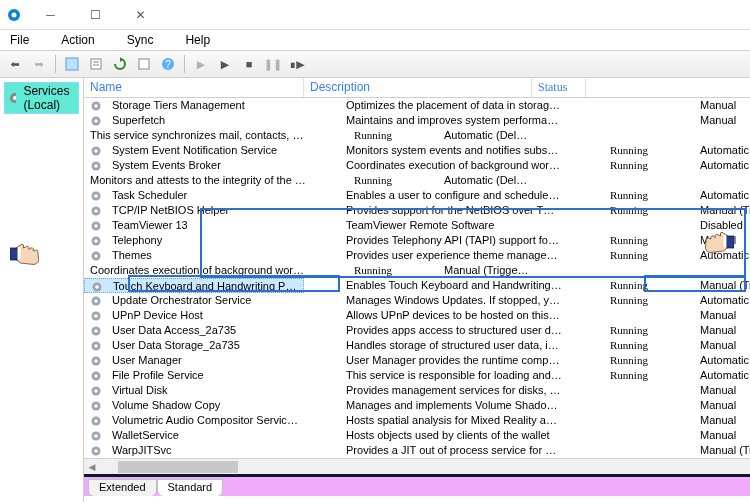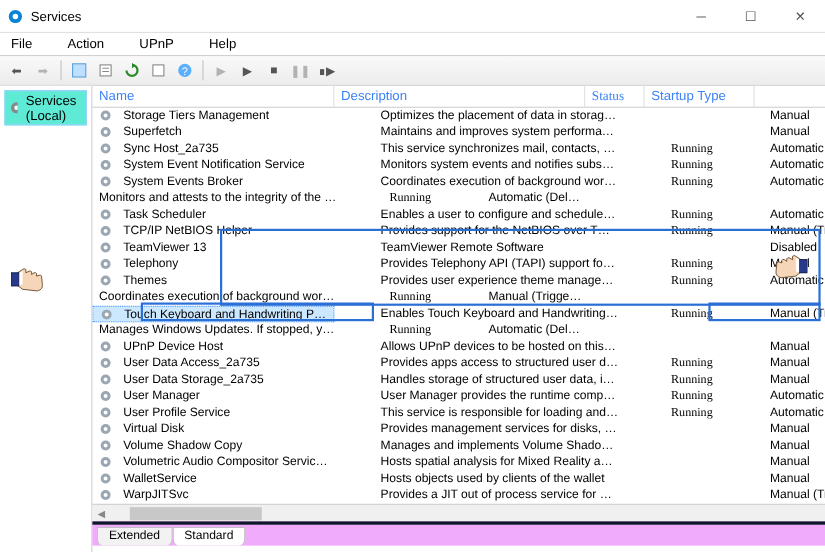--- a/index.html
+++ b/index.html
@@ -42,32 +42,31 @@
   .gear { fill: #888; }
 </style>
 </head>
 <body>
 
 <div class="titlebar">
   <svg class="icon" viewBox="0 0 16 16">
       <circle cx="8" cy="8" r="6" fill="#0a84d6"></circle>
       <circle cx="8" cy="8" r="2.5" fill="#fff"></circle>
     </svg>
-  <span class="title">Services</span>
   <div class="win-controls">
     <div>─</div>
     <div>☐</div>
     <div>✕</div>
   </div>
 </div>
 
 <div class="menubar">
   <span>File</span>
   <span>Action</span>
-  <span>UPnP</span>
+  <span>Sync</span>
   <span>Help</span>
 </div>
 
 <div class="toolbar">
   <div class="btn">⬅</div>
   <div class="btn" style="opacity:.4">➡</div>
   <div class="sep"></div>
   <div class="btn">
       <svg width="14" height="14">
         <rect x="1" y="1" width="12" height="12" fill="#bde0ff" stroke="#5aa0d8"></rect>
@@ -114,21 +113,20 @@
         </svg>
       <span>Services (Local)</span>
     </div>
   </div>
 
   <div class="list-area">
     <div class="list-header">
       <span class="col-name">Name</span>
       <span class="col-desc">Description</span>
       <span class="col-status">Status</span>
-      <span class="col-type">Startup Type</span>
     </div>
     <div class="rows" id="rows">
         <div class="row">
           <span class="col-name"><svg class="svc-icon" viewBox="0 0 12 12">
               <circle cx="6" cy="6" r="4.5" fill="#9aa6b2"></circle>
               <circle cx="6" cy="6" r="1.8" fill="#fff"></circle>
             </svg><span>Storage Tiers Management</span></span>
           <span class="col-desc">Optimizes the placement of data in storage tiers o…</span>
           <span class="col-status"></span>
           <span class="col-type">Manual</span>
@@ -136,24 +134,20 @@
         <div class="row">
           <span class="col-name"><svg class="svc-icon" viewBox="0 0 12 12">
               <circle cx="6" cy="6" r="4.5" fill="#9aa6b2"></circle>
               <circle cx="6" cy="6" r="1.8" fill="#fff"></circle>
             </svg><span>Superfetch</span></span>
           <span class="col-desc">Maintains and improves system performance over …</span>
           <span class="col-status"></span>
           <span class="col-type">Manual</span>
         </div>
         <div class="row">
-          <span class="col-name"><svg class="svc-icon" viewBox="0 0 12 12">
-              <circle cx="6" cy="6" r="4.5" fill="#9aa6b2"></circle>
-              <circle cx="6" cy="6" r="1.8" fill="#fff"></circle>
-            </svg><span>Sync Host_2a735</span></span>
           <span class="col-desc">This service synchronizes mail, contacts, calendar a…</span>
           <span class="col-status">Running</span>
           <span class="col-type">Automatic (Delayed Start)</span>
         </div>
         <div class="row">
           <span class="col-name"><svg class="svc-icon" viewBox="0 0 12 12">
               <circle cx="6" cy="6" r="4.5" fill="#9aa6b2"></circle>
               <circle cx="6" cy="6" r="1.8" fill="#fff"></circle>
             </svg><span>System Event Notification Service</span></span>
           <span class="col-desc">Monitors system events and notifies subscribers to…</span>
@@ -227,20 +221,24 @@
         <div class="row selected">
           <span class="col-name"><svg class="svc-icon" viewBox="0 0 12 12">
               <circle cx="6" cy="6" r="4.5" fill="#9aa6b2"></circle>
               <circle cx="6" cy="6" r="1.8" fill="#fff"></circle>
             </svg><span>Touch Keyboard and Handwriting Panel Service</span></span>
           <span class="col-desc">Enables Touch Keyboard and Handwriting Panel pe…</span>
           <span class="col-status">Running</span>
           <span class="col-type">Manual (Trigger Start)</span>
         </div>
         <div class="row">
+          <span class="col-name"><svg class="svc-icon" viewBox="0 0 12 12">
+              <circle cx="6" cy="6" r="4.5" fill="#9aa6b2"></circle>
+              <circle cx="6" cy="6" r="1.8" fill="#fff"></circle>
+            </svg><span>Update Orchestrator Service</span></span>
           <span class="col-desc">Manages Windows Updates. If stopped, your devic…</span>
           <span class="col-status">Running</span>
           <span class="col-type">Automatic (Delayed Start)</span>
         </div>
         <div class="row">
           <span class="col-name"><svg class="svc-icon" viewBox="0 0 12 12">
               <circle cx="6" cy="6" r="4.5" fill="#9aa6b2"></circle>
               <circle cx="6" cy="6" r="1.8" fill="#fff"></circle>
             </svg><span>UPnP Device Host</span></span>
           <span class="col-desc">Allows UPnP devices to be hosted on this compute…</span>
@@ -271,21 +269,21 @@
               <circle cx="6" cy="6" r="1.8" fill="#fff"></circle>
             </svg><span>User Manager</span></span>
           <span class="col-desc">User Manager provides the runtime components r…</span>
           <span class="col-status">Running</span>
           <span class="col-type">Automatic (Trigger Start)</span>
         </div>
         <div class="row">
           <span class="col-name"><svg class="svc-icon" viewBox="0 0 12 12">
               <circle cx="6" cy="6" r="4.5" fill="#9aa6b2"></circle>
               <circle cx="6" cy="6" r="1.8" fill="#fff"></circle>
-            </svg><span>User Profile Service</span></span>
+            </svg><span>File Profile Service</span></span>
           <span class="col-desc">This service is responsible for loading and unloadi…</span>
           <span class="col-status">Running</span>
           <span class="col-type">Automatic</span>
         </div>
         <div class="row">
           <span class="col-name"><svg class="svc-icon" viewBox="0 0 12 12">
               <circle cx="6" cy="6" r="4.5" fill="#9aa6b2"></circle>
               <circle cx="6" cy="6" r="1.8" fill="#fff"></circle>
             </svg><span>Virtual Disk</span></span>
           <span class="col-desc">Provides management services for disks, volumes, f…</span>

